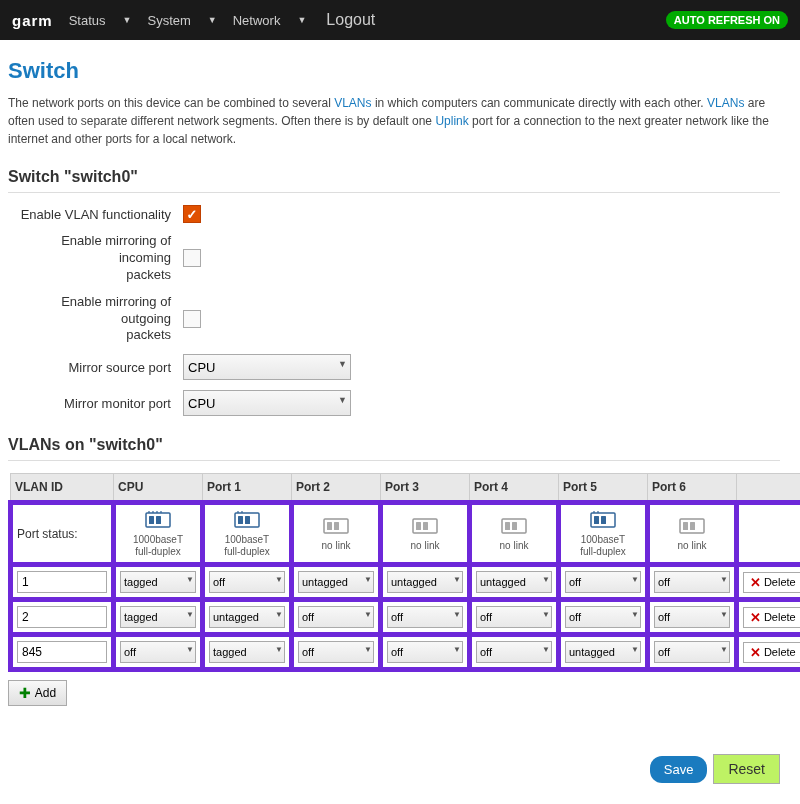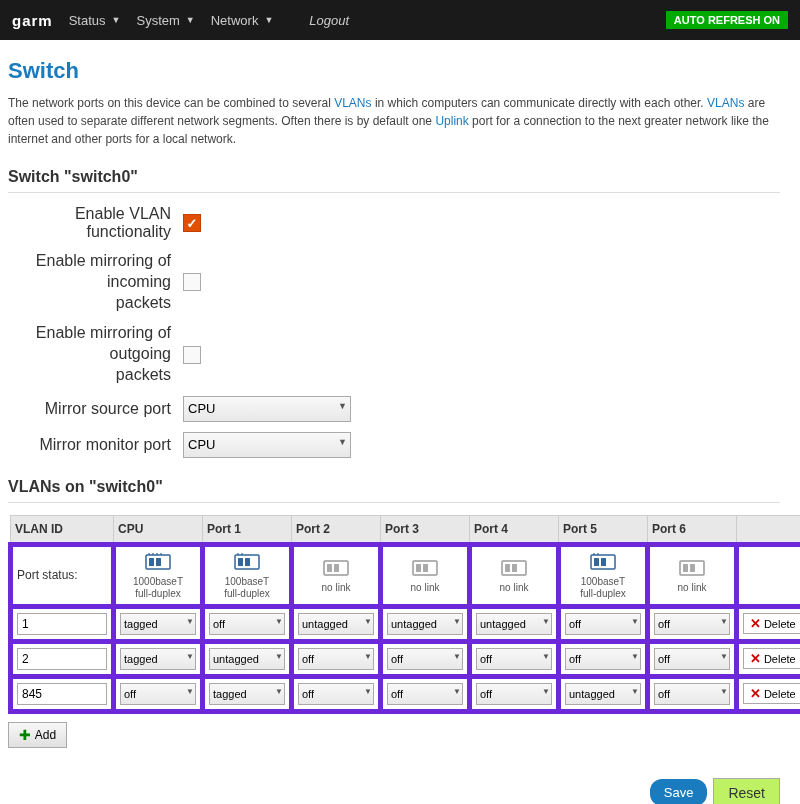--- a/index.html
+++ b/index.html
@@ -1,37 +1,37 @@
 <!DOCTYPE html>
 <html><head>
   <meta charset="utf-8">
   <style>
     * { box-sizing: border-box; margin: 0; padding: 0; }
     body { font-family: Arial, sans-serif; font-size: 13px; background: #f5f5f5; color: #333; width: 800px; min-height: 804px; }
 
     
     .navbar { background: #1a1a1a; height: 40px; display: flex; align-items: center; padding: 0 12px; gap: 16px; }
     .navbar-brand { color: #fff; font-size: 15px; font-weight: bold; letter-spacing: 1px; }
-    .nav-item { color: #ccc; font-size: 13px; cursor: pointer; display: flex; align-items: center; gap: 6px; }
+    .nav-item { color: #ccc; font-size: 13px; cursor: pointer; display: flex; align-items: center; gap: 17px; }
     .nav-caret { font-size: 9px; }
-    .nav-logout { color: #ccc; font-size: 13px; cursor: pointer; margin-left: 20px; font-style: italic; }
-    .auto-refresh { margin-left: auto; background: #00aa00; color: #fff; font-size: 11px; font-weight: bold; padding: 3px 8px; border-radius: 0; }
+    .nav-logout { color: #ccc; font-size: 16px; cursor: pointer; margin-left: 4px; }
+    .auto-refresh { margin-left: auto; background: #00aa00; color: #fff; font-size: 11px; font-weight: bold; padding: 3px 8px; border-radius: 9px; }
 
     
     .content { background: #fff; margin: 0; padding: 18px 20px 80px 8px; min-height: 764px; position: relative; }
 
     .page-title { color: #1a7bbf; font-size: 22px; font-weight: bold; margin-bottom: 10px; }
 
     .page-desc { font-size: 12px; color: #444; line-height: 1.5; margin-bottom: 18px; }
 
     .section-title { font-size: 16px; font-weight: bold; color: #333; margin-bottom: 12px; border-bottom: 1px solid #ddd; padding-bottom: 6px; }
 
     
     .form-row { display: flex; align-items: center; margin-bottom: 10px; }
-    .form-label { width: 175px; text-align: right; padding-right: 12px; font-size: 16px; color: #333; }
+    .form-label { width: 175px; text-align: right; padding-right: 12px; font-size: 13px; color: #333; }
     .form-control-wrap { display: flex; align-items: center; }
 
     .checkbox-custom {
       width: 18px; height: 18px; border: 1px solid #aaa; background: #f9f9f9; display: inline-flex; align-items: center; justify-content: center; cursor: pointer;
     }
     .checkbox-custom.checked { background: #e05000; border-color: #c04000; }
     .checkbox-custom.checked::after { content: '✓'; color: #fff; font-size: 13px; font-weight: bold; }
 
     .select-field {
       width: 168px; height: 26px; border: 1px solid #aaa; background: #fff; padding: 2px 4px; font-size: 13px; cursor: pointer; appearance: none;

